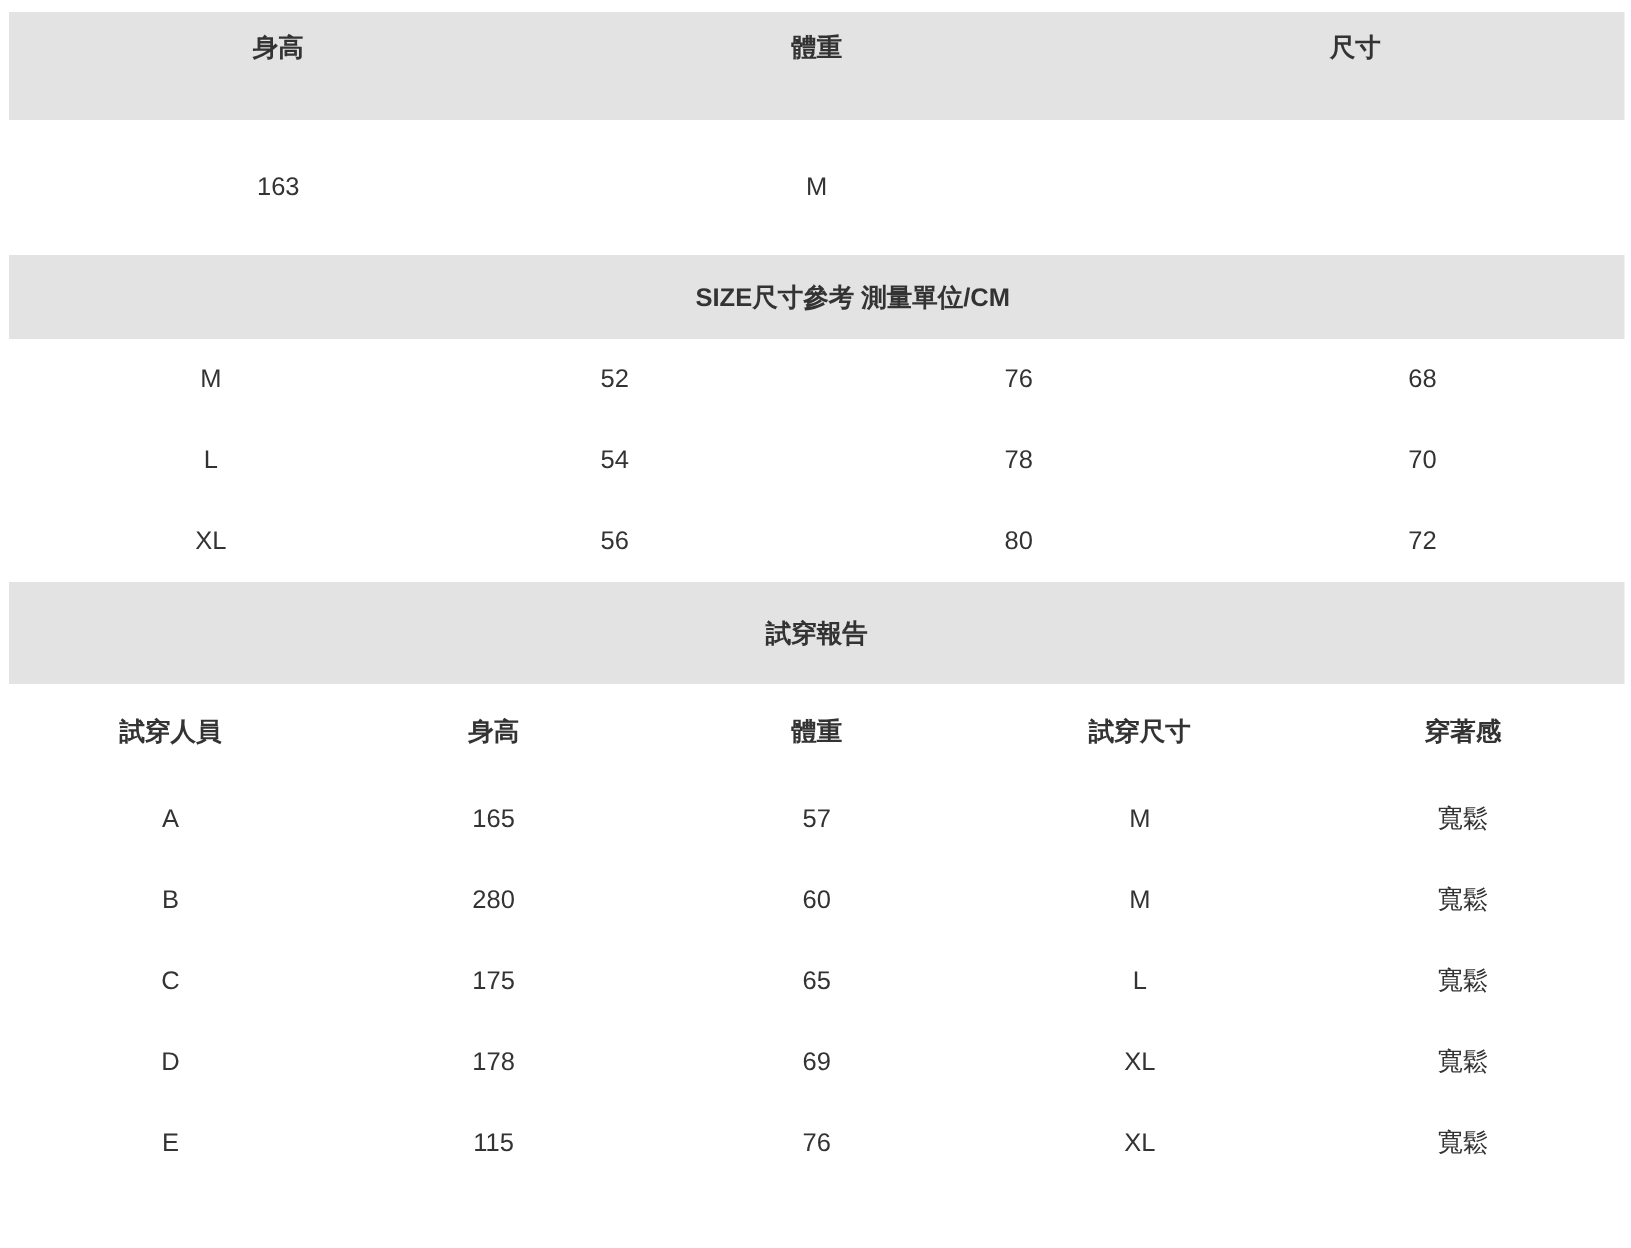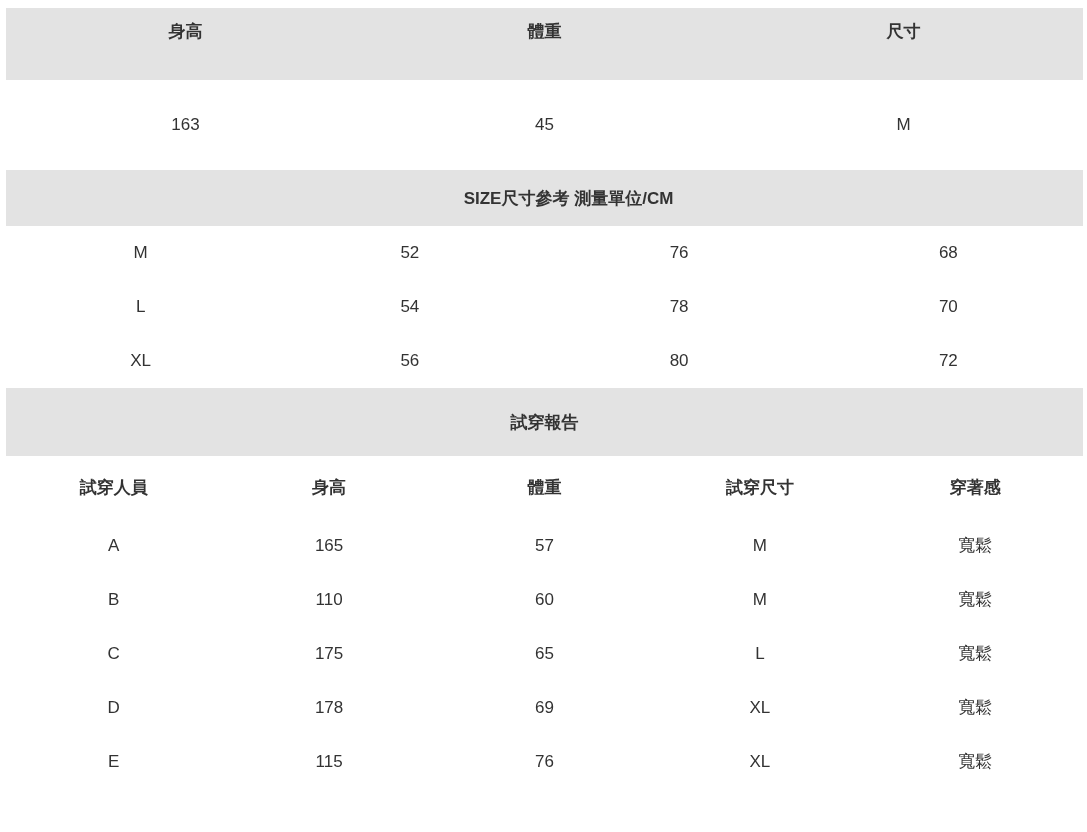--- a/index.html
+++ b/index.html
@@ -37,21 +37,20 @@
 <div class="page">
 
   <section>
     <div class="row g3 bar t1-head">
       <div class="cell hdr">身高</div>
       <div class="cell hdr">體重</div>
       <div class="cell hdr">尺寸</div>
     </div>
     <div class="row g3 t1-data">
       <div class="cell">163</div>
-      <div class="cell">45</div>
       <div class="cell">M</div>
     </div>
   </section>
 
   <section>
     <div class="bar bar-size">SIZE尺寸參考 測量單位/CM</div>
     <div class="row g4 t2-row">
       <div class="cell">M</div>
       <div class="cell">52</div>
       <div class="cell">76</div>
@@ -82,21 +81,21 @@
     </div>
     <div class="row g5 t3-row">
       <div class="cell">A</div>
       <div class="cell">165</div>
       <div class="cell">57</div>
       <div class="cell">M</div>
       <div class="cell">寬鬆</div>
     </div>
     <div class="row g5 t3-row">
       <div class="cell">B</div>
-      <div class="cell">110</div>
+      <div class="cell">280</div>
       <div class="cell">60</div>
       <div class="cell">M</div>
       <div class="cell">寬鬆</div>
     </div>
     <div class="row g5 t3-row">
       <div class="cell">C</div>
       <div class="cell">175</div>
       <div class="cell">65</div>
       <div class="cell">L</div>
       <div class="cell">寬鬆</div>

